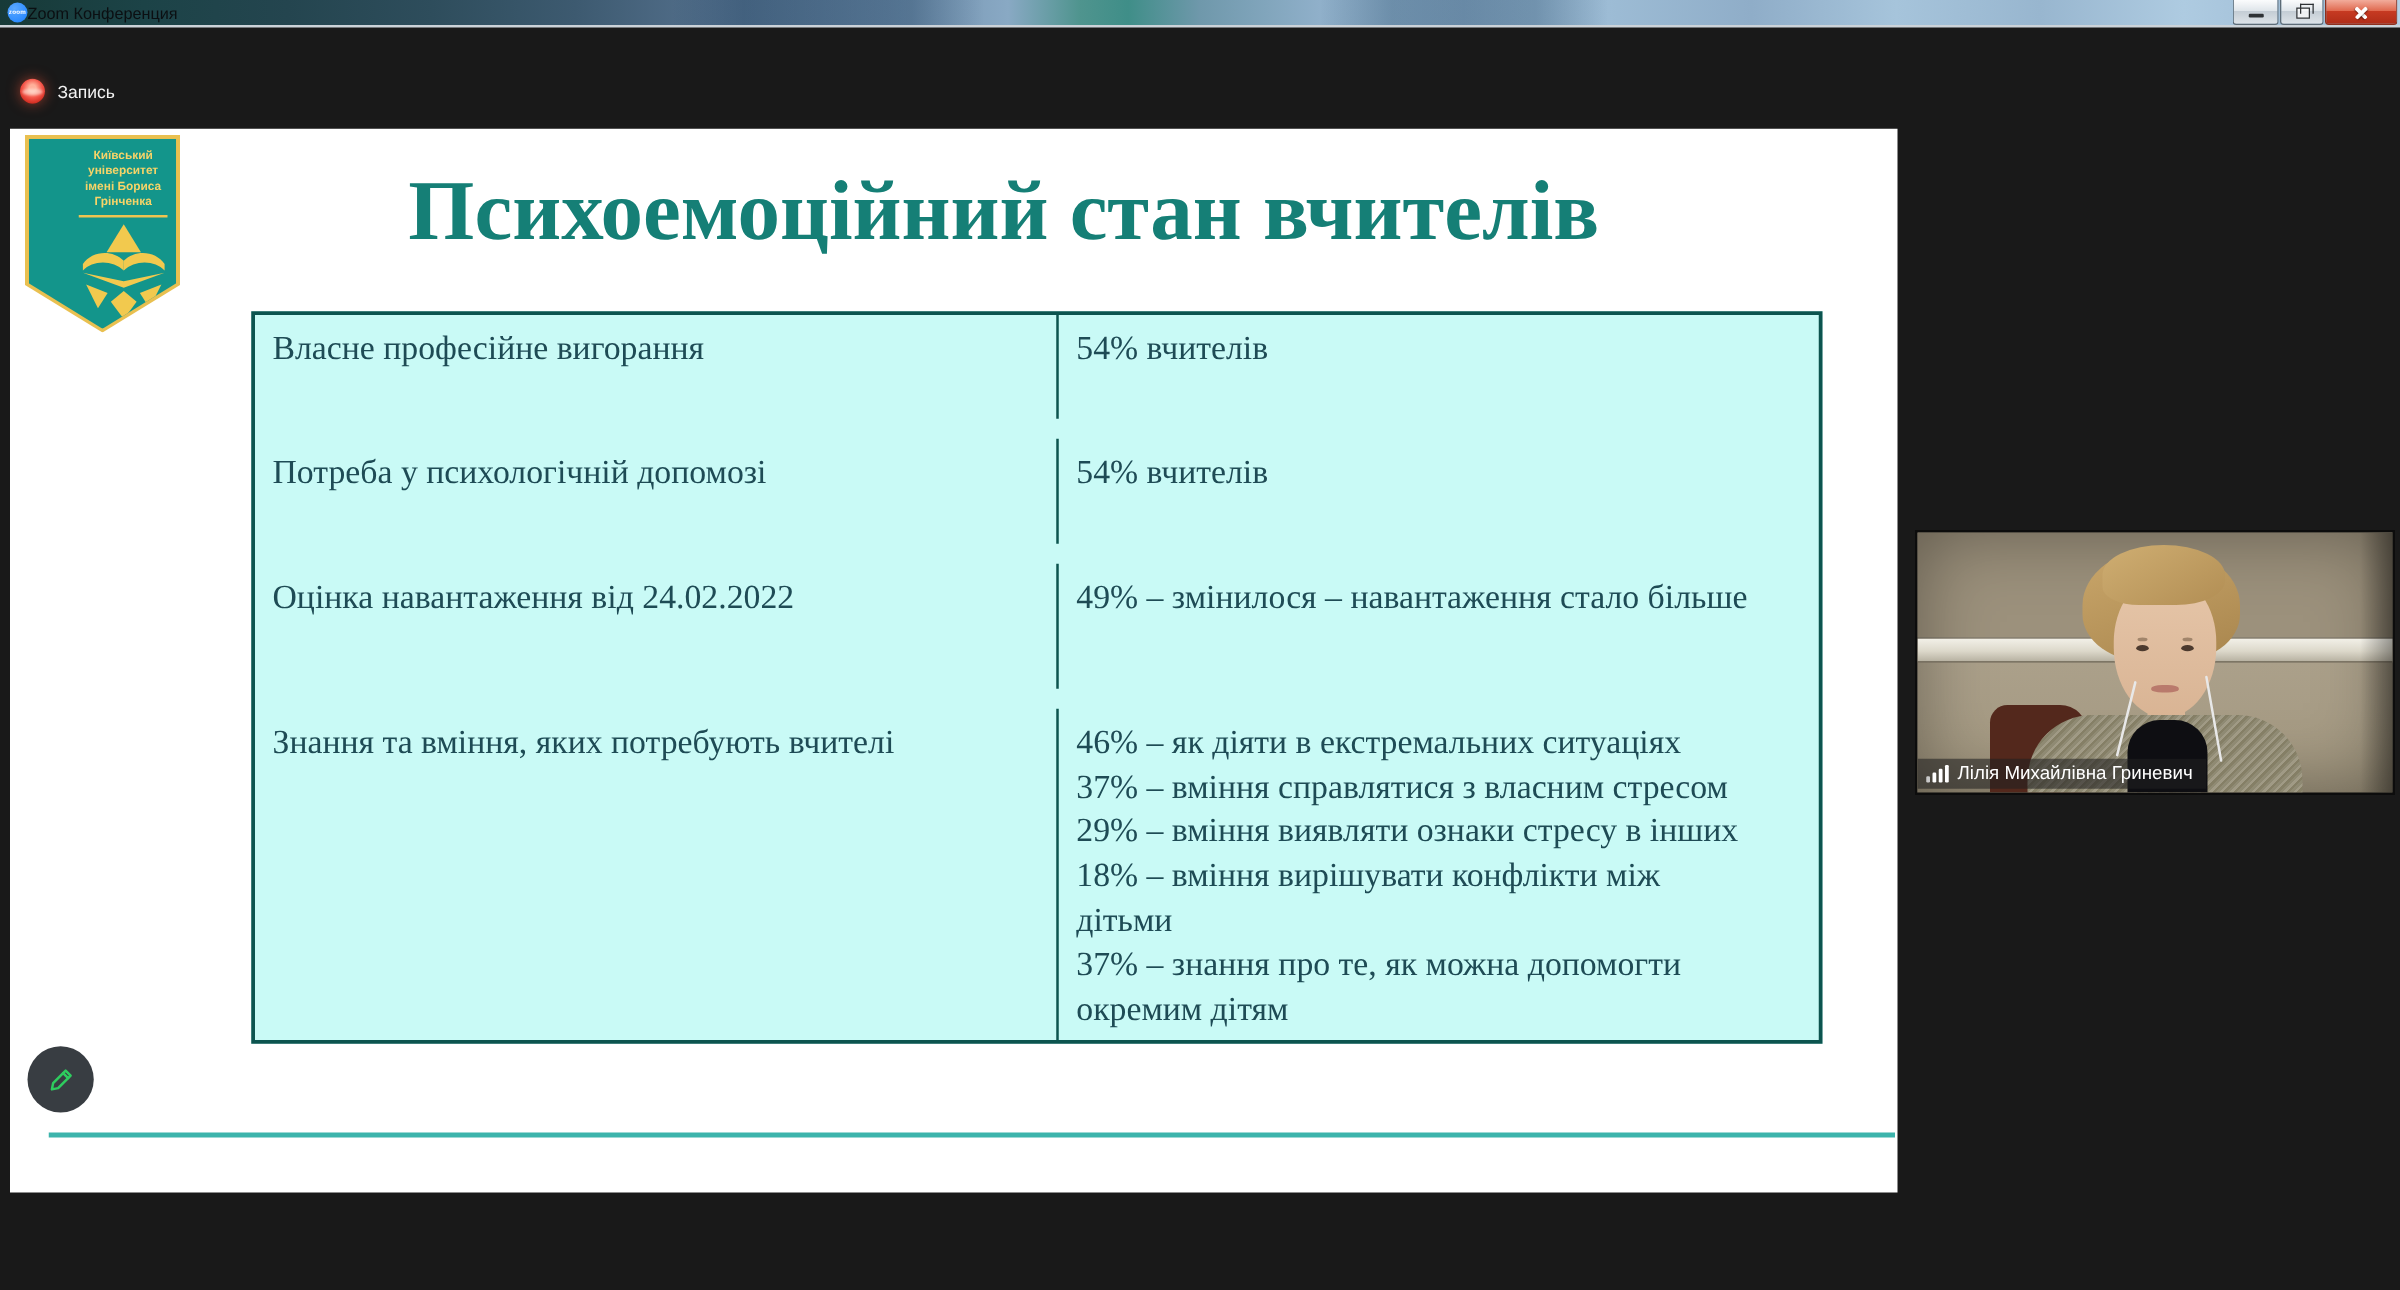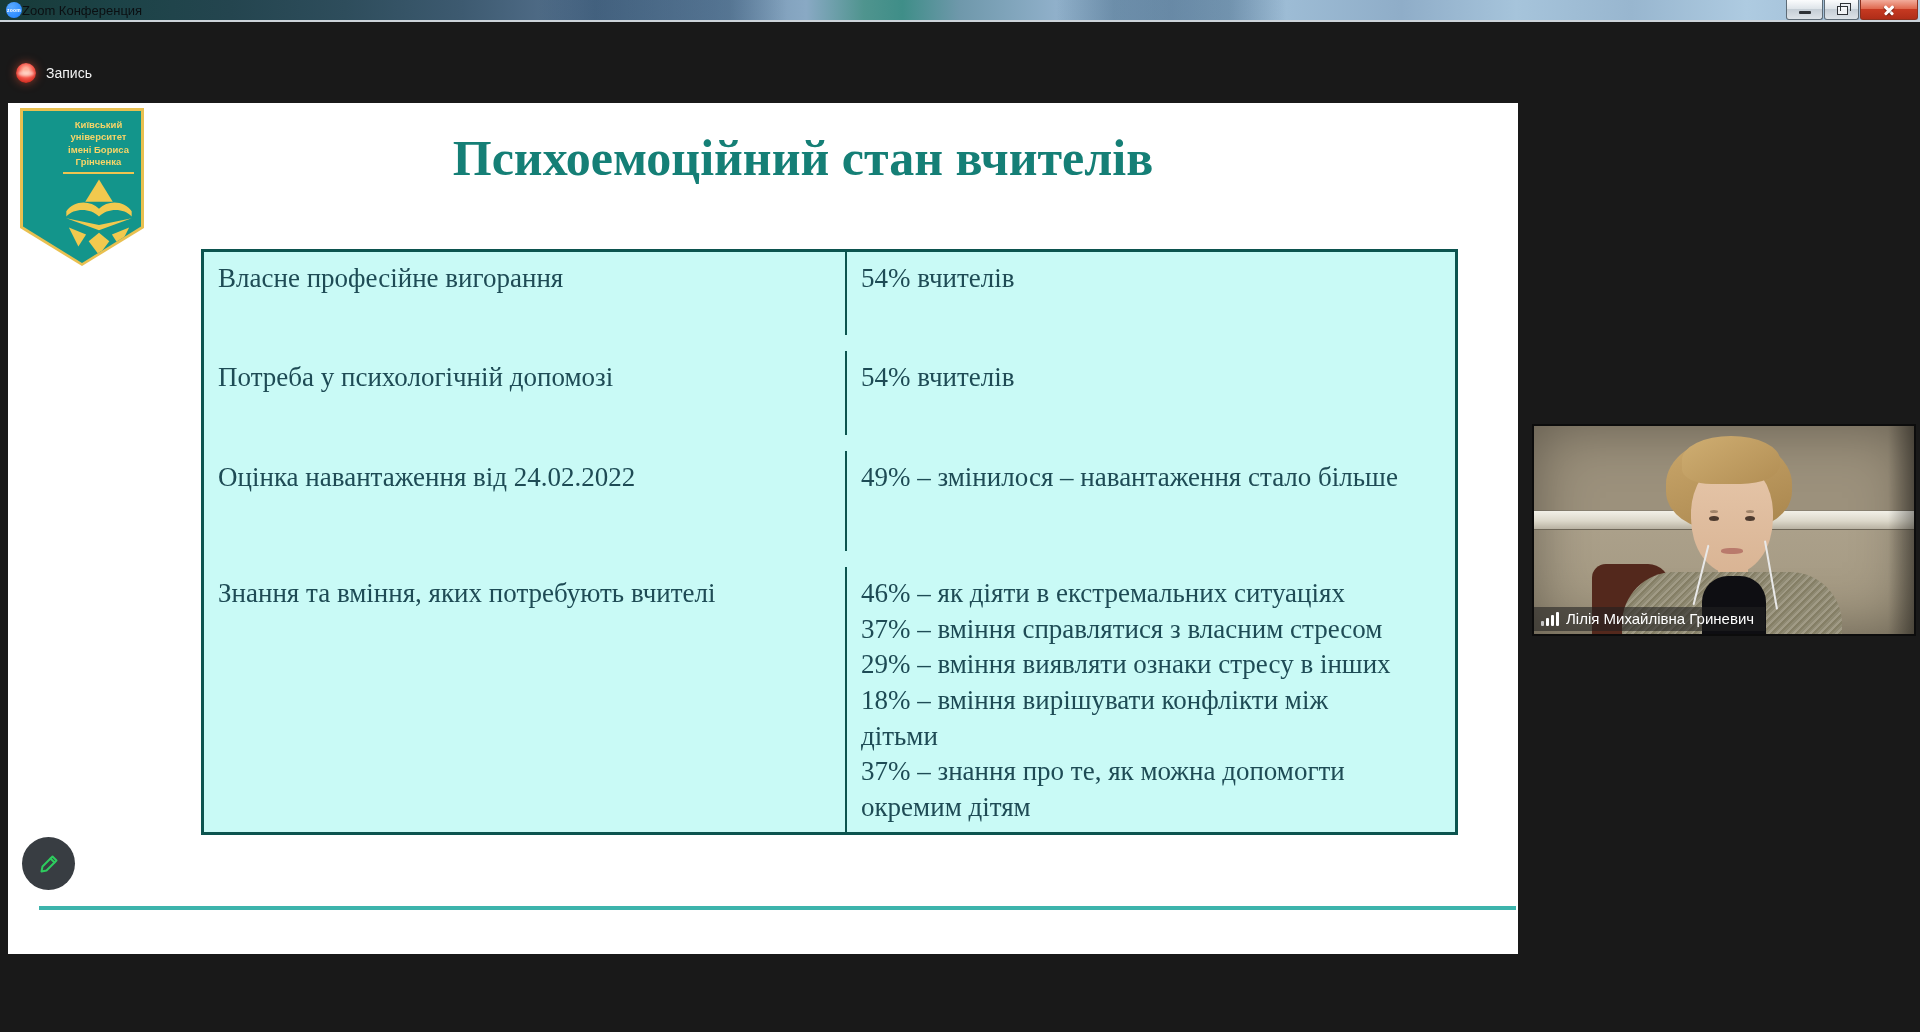--- a/index.html
+++ b/index.html
@@ -60,21 +60,21 @@
   .logo-inner { position:absolute; left:3px; top:3px; right:3px; bottom:3px;
     background:#13958b; clip-path:polygon(0 0,100% 0,100% 76%,50% 100%,0 76%);
     display:flex; flex-direction:column; align-items:center;padding-left:33px; }
   .logo-text { margin-top:8px; text-align:center; color:#f7d468; font-weight:bold;
     font-size:9.5px; line-height:1.3; }
   .logo-rule { width:84%; height:2px; background:#eec450; margin-top:4px; }
   .logo-emblem { margin-top:2px; }
 
   
   .slide-title { position:absolute; left:120px; right:40px; top:28px; text-align:center;
-    font-family:"Liberation Serif", serif; font-weight:bold; font-size:50px; line-height:1.1;
+    font-family:"Liberation Serif", serif; font-weight:bold; font-size:68px; line-height:1.1;
     color:#157f76; }
 
   
   .data-table { position:absolute; left:193px; top:146px; width:1257px;
     display:grid; grid-template-columns:625px 626px; grid-template-rows:83px 84px 100px 265px;
     border:3px solid #0c544f; background:#c9faf6;gap:16px; }
   .tcell { font-family:"Liberation Serif", serif; font-size:27px; line-height:1.32;
     color:#1e4b55; padding:9px 14px; white-space:pre-line; overflow:hidden; }
   .tcell.val { border-left:2px solid #0c544f; }
 

